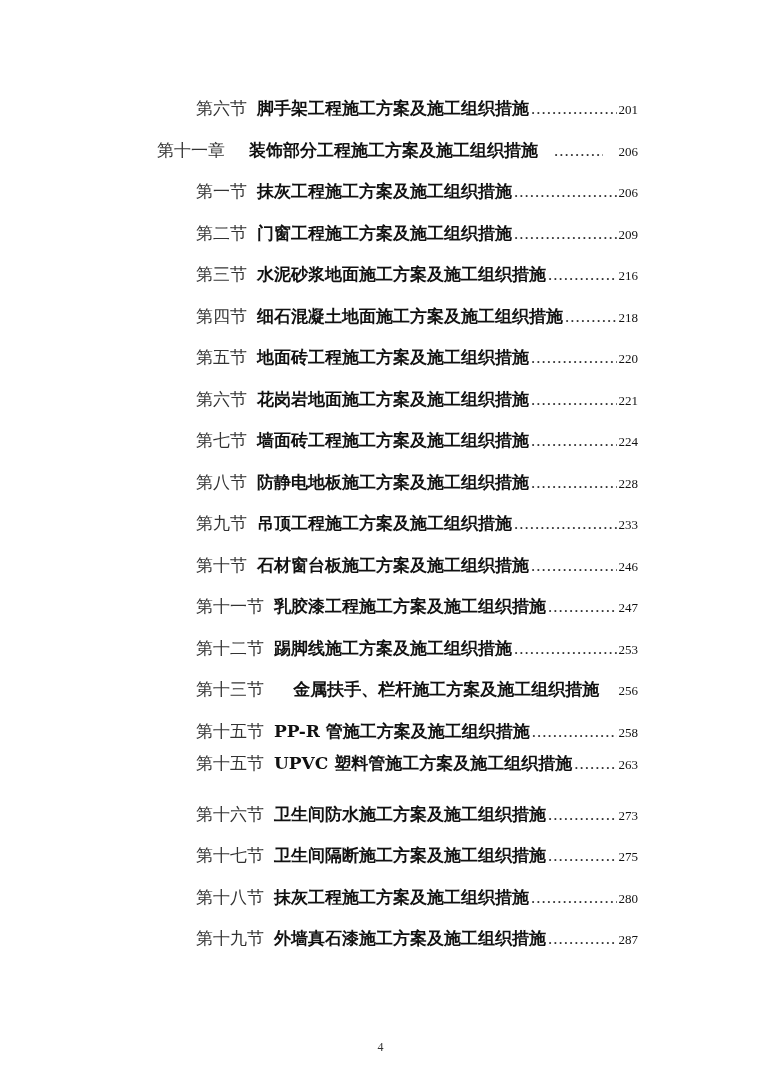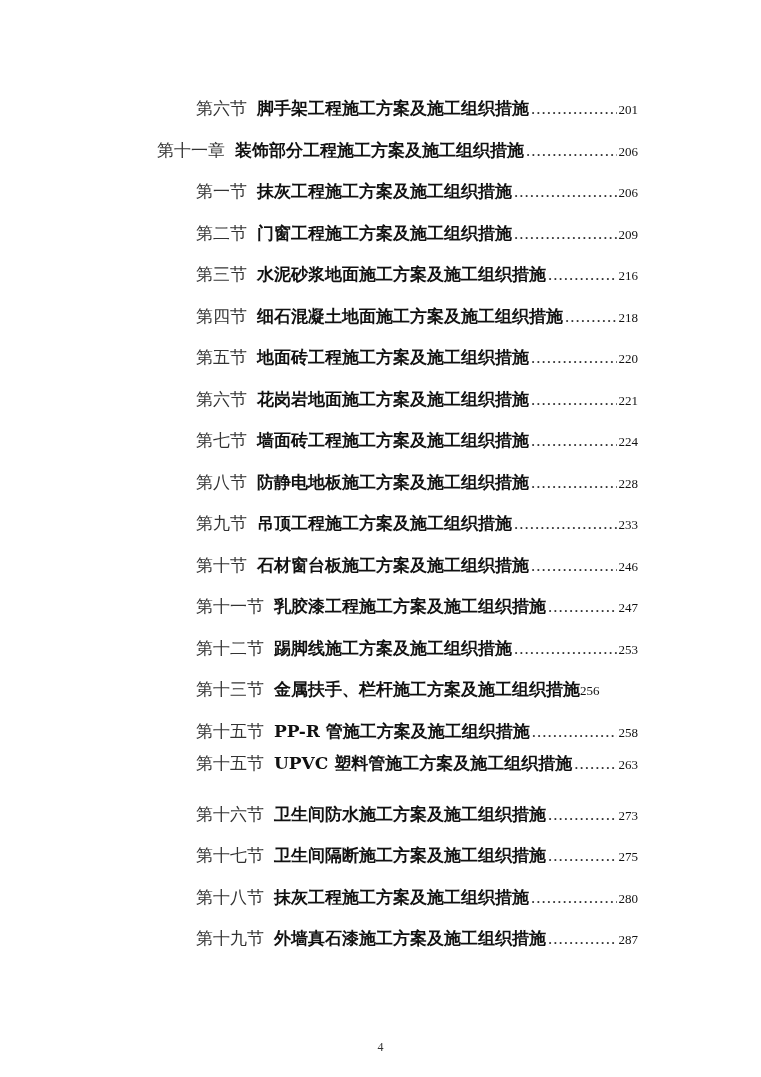--- a/index.html
+++ b/index.html
@@ -1,22 +1,22 @@
 <!DOCTYPE html>
 <html><head>
 <meta charset="utf-8">
 <style>
   html, body { margin: 0; padding: 0; background: #ffffff; }
   body { width: 761px; height: 1077px; position: relative; overflow: hidden;
          font-family: "DejaVu Serif", "Liberation Serif", serif; color: #111; }
   .toc { position: absolute; left: 0; top: 0; width: 761px; }
   .row { position: absolute; height: 26px; display: flex; align-items: baseline;
-         font-size: 17px; white-space: nowrap; }
+         font-size: 17px; white-space: nowrap; justify-content: space-between; }
   .row.sec { left: 196px; width: 442px; }
-  .row.chap { left: 157px; width: 481px; }
+  .row.chap { left: 157px; width: 481px; gap: 14px; }
   .num { color: #333; font-weight: normal; }
   .title { font-weight: bold; margin-left: 10px; color: #111; }
   .dots { flex: 1; overflow: hidden; color: #333; font-family: "Liberation Serif", serif;
           letter-spacing: 1px; margin: 0 2px; }
   .dots::before { content: "................................................................................................"; }
   .page { font-family: "Liberation Serif", serif; font-size: 13px; color: #111; }
   .pagenum { position: absolute; top: 1040px; left: 0; width: 761px; text-align: center;
              font-family: "Liberation Serif", serif; font-size: 12px; color: #333; }
 </style>
 </head>

